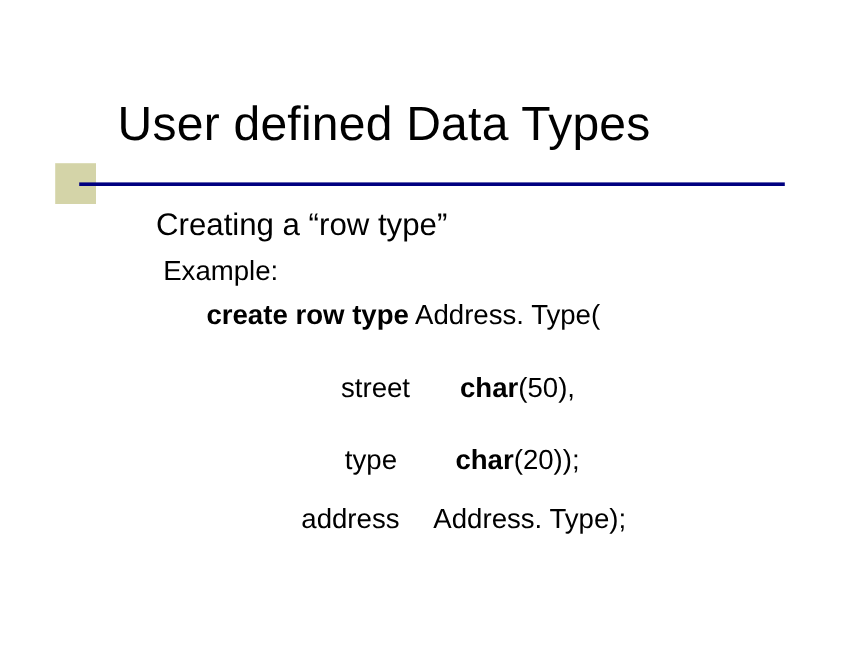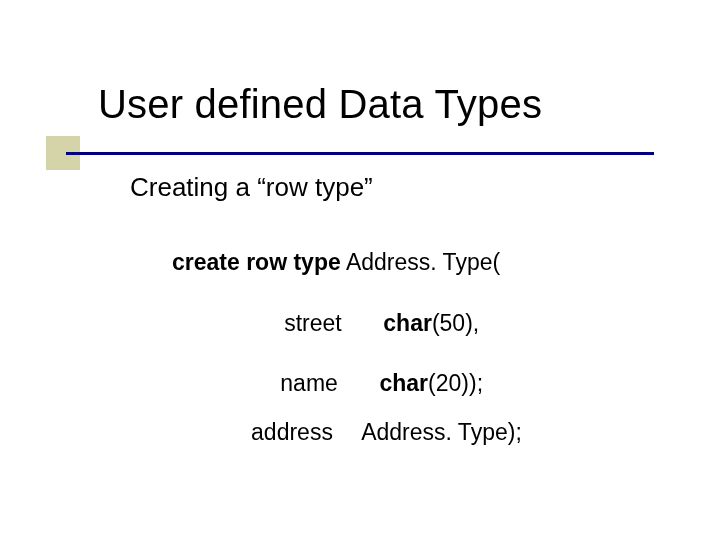--- a/index.html
+++ b/index.html
@@ -76,32 +76,33 @@
 
 <div class="slide">
 
   <div class="accent-square"></div>
 
   <div class="title">User defined Data Types</div>
   <div class="title-rule"></div>
 
   <div class="subtitle">Creating a “row type”</div>
 
+  <div class="example-label">Example:</div>
 
   <div class="code-block block1">
     <div>
       <span class="kw">create row type</span>
       <span> </span><span>Address. Type(</span>
     </div>
     <div class="indent">
       <span class="col1">street</span>
       <span class="kw">char</span><span>(50),</span>
     </div>
     <div class="indent">
-      <span class="col1">name</span>
+      <span class="col1">type</span>
       <span class="kw">char</span><span>(20));</span>
     </div>
   </div>
 
   <div class="code-block block2">
     <div class="indent">
       <span class="col1">address</span>
       <span class="kw"></span><span>Address. Type);</span>
     </div>
   </div>

